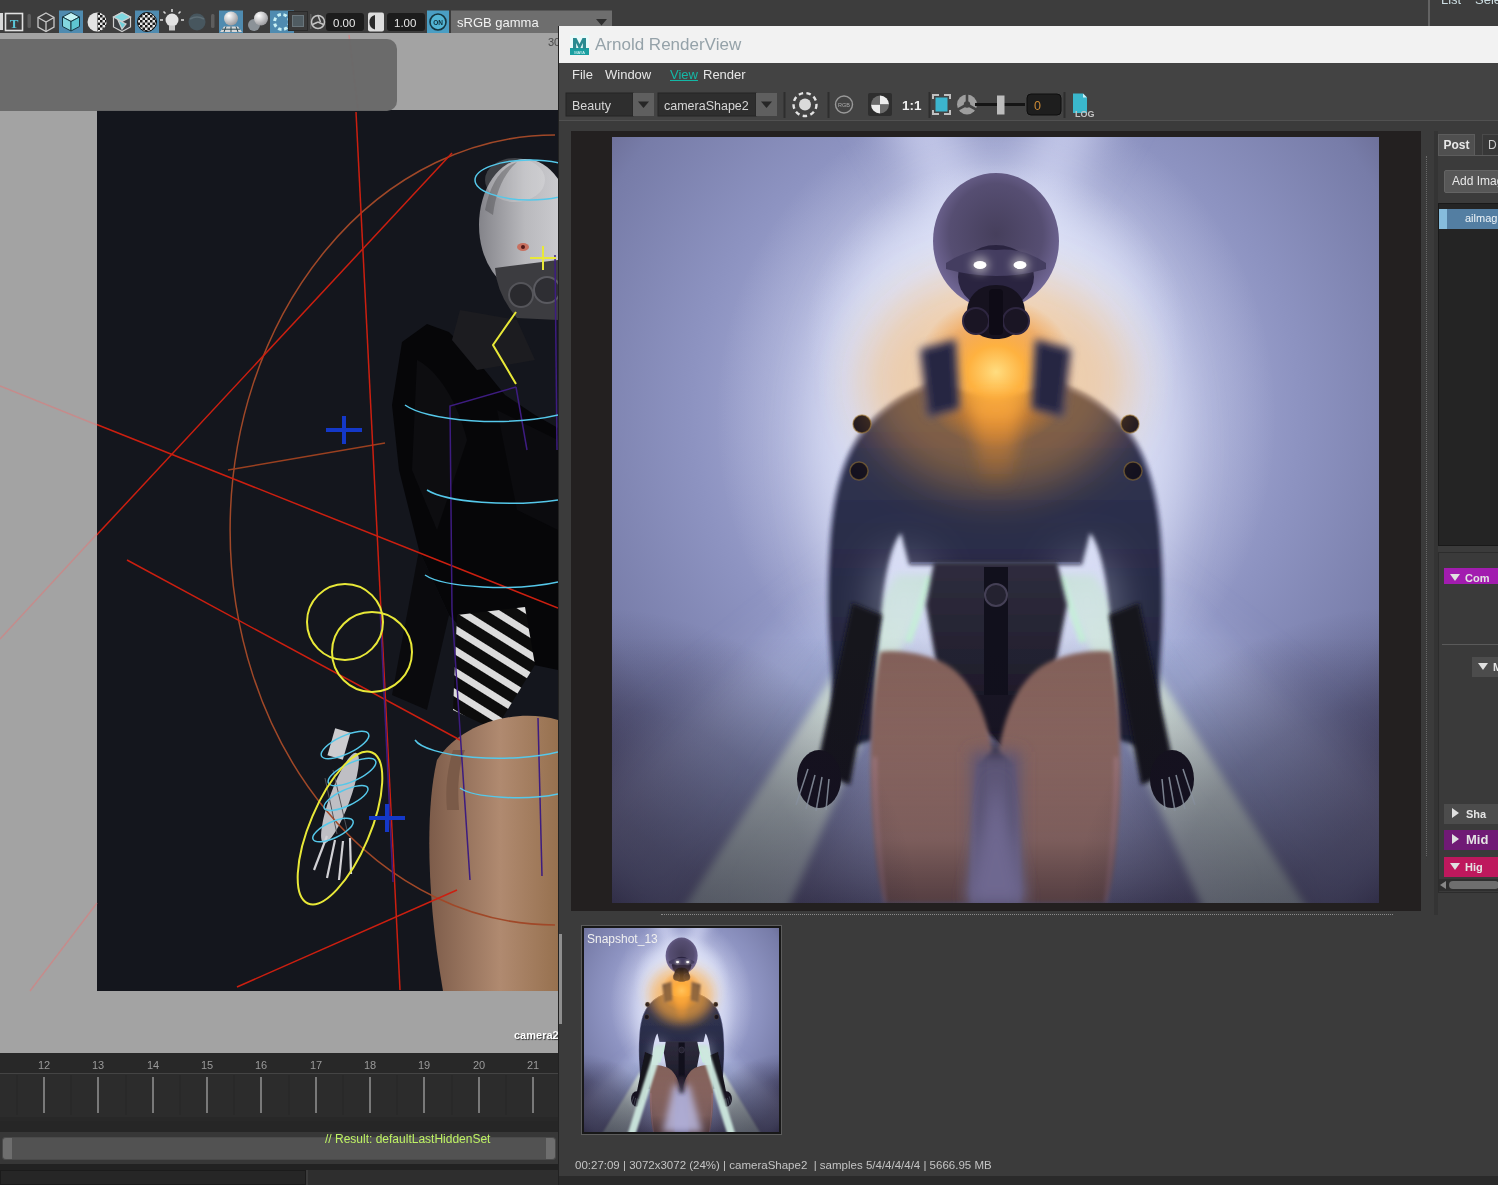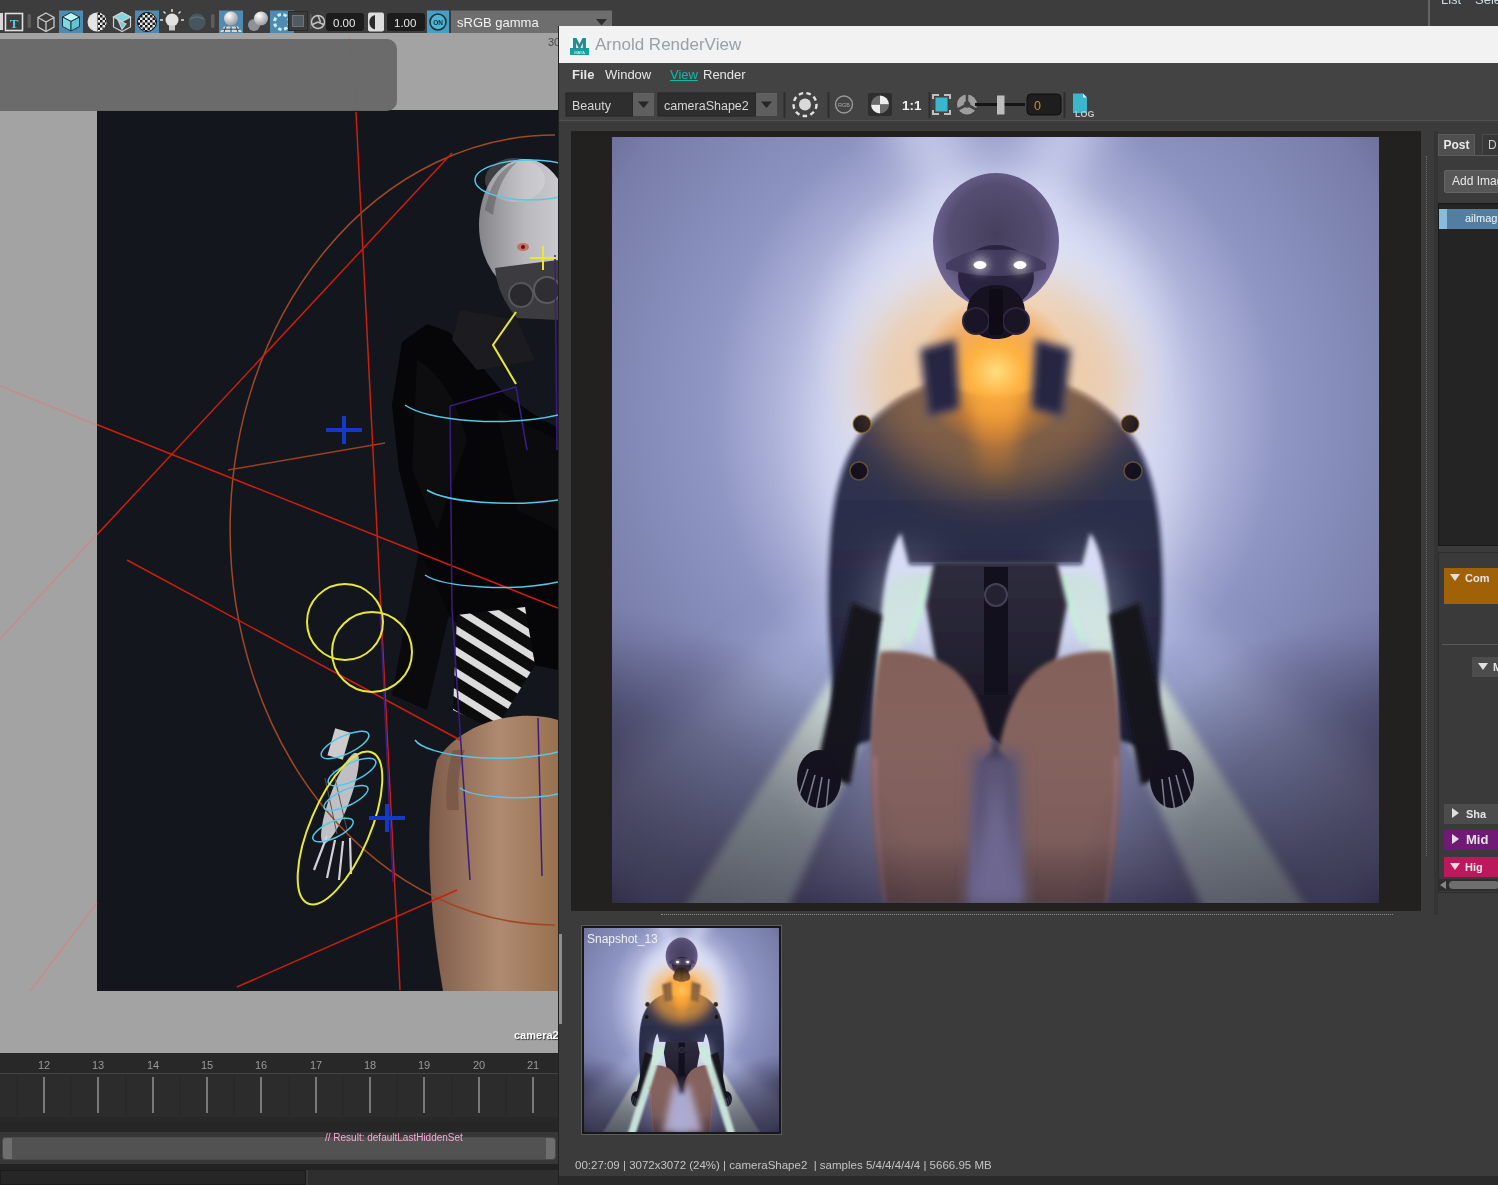--- a/index.html
+++ b/index.html
@@ -290,29 +290,29 @@
   <div class="abs" style="left:0;top:1121px;width:558px;height:11px;background:#262626;"></div>
   <div class="abs" style="left:0;top:1132px;width:558px;height:32px;background:#373737;">
      <div class="abs" style="left:2px;top:5px;width:554px;height:23px;background:#525252;border-radius:3px;border:1px solid #4a4a4a;">
        <div class="abs" style="left:0;top:0;width:9px;height:21px;background:#6e6e6e;border-radius:3px 0 0 3px;"></div>
        <div class="abs" style="right:0;top:0;width:9px;height:21px;background:#6e6e6e;border-radius:0 3px 3px 0;"></div>
      </div>
   </div>
   <div class="abs" style="left:0;top:1164px;width:558px;height:6px;background:#222222;"></div>
   <div class="abs" style="left:0;top:1170px;width:306px;height:15px;background:#262626;border:1px solid #1b1b1b;"></div>
   <div class="abs" style="left:308px;top:1170px;width:250px;height:15px;background:#2e2e2e;"></div>
-  <div class="abs" style="left:325px;top:1132px;color:#f9a8d4;font-size:10px;">// Result: defaultLastHiddenSet</div>
+  <div class="abs" style="left:325px;top:1132px;color:#bef264;font-size:12px;">// Result: defaultLastHiddenSet</div>
 
   <div class="abs" id="arnold" style="left:558px;top:26px;width:940px;height:1159px;background:#3b3b3b;border-left:1px solid #222;">
 
     <div class="abs" style="left:0;top:0;width:940px;height:37px;background:#f2f2f2;"></div>
     <div class="abs" style="left:36px;top:9px;font-size:17px;color:#95a2a9;">Arnold RenderView</div>
 
     <div class="abs" style="left:0;top:37px;width:940px;height:26px;background:#434343;"></div>
-    <div class="abs" style="top:41px;left:13px;color:#e6e6e6;font-size:13px;font-weight:bold;">File</div>
+    <div class="abs" style="top:41px;left:13px;color:#e6e6e6;font-size:13px;">File</div>
     <div class="abs" style="top:41px;left:46px;color:#e6e6e6;font-size:13px;">Window</div>
     <div class="abs" style="top:41px;left:111px;color:#14b8a6;font-size:13px;text-decoration:underline;">View</div>
     <div class="abs" style="top:41px;left:144px;color:#e6e6e6;font-size:13px;">Render</div>
 
     <svg class="abs" style="left:11px;top:9px;" width="19" height="20" viewBox="0 0 19 20">
       <rect width="19" height="16" fill="#eafafa"></rect>
       <rect y="13" width="19" height="7" fill="#1a9ea0"></rect>
       <path d="M3,14 L3,3 L6.5,3 L9.5,9 L12.5,3 L16,3 L16,14 L12.8,14 L12.8,8 L10.5,13 L8.5,13 L6.2,8 L6.2,14 Z" fill="#2a8a90"></path>
       <text x="9.5" y="18.5" font-size="4" fill="#e0f8f8" text-anchor="middle">MAYA</text>
     </svg>
@@ -573,21 +573,21 @@
     <div class="abs" style="left:879px;top:129px;width:61px;height:1px;background:#5c5c5c;"></div>
 
     <div class="abs" style="left:885px;top:144px;width:55px;height:23px;background:#575757;border:1px solid #646464;border-radius:2px;color:#e8e8e8;font-size:12px;line-height:21px;padding-left:7px;overflow:hidden;white-space:nowrap;">Add Imag</div>
 
     <div class="abs" style="left:879px;top:177px;width:61px;height:343px;background:#242424;border:1px solid #191919;"></div>
     <div class="abs" style="left:880px;top:183px;width:60px;height:20px;background:#537ea2;"></div>
     <div class="abs" style="left:880px;top:183px;width:8px;height:20px;background:#86bcdc;"></div>
     <div class="abs" style="left:906px;top:186px;color:#eef4f8;font-size:11px;">ailmag</div>
 
     <div class="abs" style="left:879px;top:526px;width:61px;height:341px;background:#3a3a3a;border:1px solid #2c2c2c;"></div>
-    <div class="abs" style="left:885px;top:542px;width:55px;height:36px;background:#a16207;color:#e4e4e4;font-size:11px;font-weight:bold;line-height:20px;"><span style="display:inline-block;width:0;height:0;border-left:5px solid transparent;border-right:5px solid transparent;border-top:7px solid #e0e0e0;margin:0 5px 1px 6px;"></span>Com</div>
+    <div class="abs" style="left:885px;top:542px;width:55px;height:16px;background:#a21caf;color:#e4e4e4;font-size:11px;font-weight:bold;line-height:20px;"><span style="display:inline-block;width:0;height:0;border-left:5px solid transparent;border-right:5px solid transparent;border-top:7px solid #e0e0e0;margin:0 5px 1px 6px;"></span>Com</div>
     <div class="abs" style="left:883px;top:618px;width:57px;height:1px;background:#5a5a5a;"></div>
     <div class="abs" style="left:885px;top:631px;width:55px;height:20px;background:#4c4c4c;color:#e4e4e4;font-size:11px;font-weight:bold;line-height:20px;margin-left:28px;"><span style="display:inline-block;width:0;height:0;border-left:5px solid transparent;border-right:5px solid transparent;border-top:7px solid #e0e0e0;margin:0 5px 1px 6px;"></span>Mai</div>
     <div class="abs" style="left:885px;top:778px;width:55px;height:20px;background:#4c4c4c;color:#e4e4e4;font-size:11px;font-weight:bold;line-height:20px;"><span style="display:inline-block;width:0;height:0;border-top:5px solid transparent;border-bottom:5px solid transparent;border-left:7px solid #e0e0e0;margin:0 7px 0 8px;"></span>Sha</div>
     <div class="abs" style="left:885px;top:804px;width:55px;height:20px;background:#701a75;color:#e4e4e4;font-size:13px;font-weight:bold;line-height:20px;"><span style="display:inline-block;width:0;height:0;border-top:5px solid transparent;border-bottom:5px solid transparent;border-left:7px solid #e0e0e0;margin:0 7px 0 8px;"></span>Mid</div>
     <div class="abs" style="left:885px;top:831px;width:55px;height:20px;background:#be185d;color:#e4e4e4;font-size:11px;font-weight:bold;line-height:20px;"><span style="display:inline-block;width:0;height:0;border-left:5px solid transparent;border-right:5px solid transparent;border-top:7px solid #e0e0e0;margin:0 5px 1px 6px;"></span>Hig</div>
 
     <div class="abs" style="left:880px;top:853px;width:60px;height:12px;background:#2e2e2e;"></div>
     <div class="abs" style="left:881px;top:855px;width:0;height:0;border-top:4px solid transparent;border-bottom:4px solid transparent;border-right:6px solid #888;"></div>
     <div class="abs" style="left:890px;top:855px;width:50px;height:8px;background:#6e6e6e;border-radius:4px;"></div>
 

